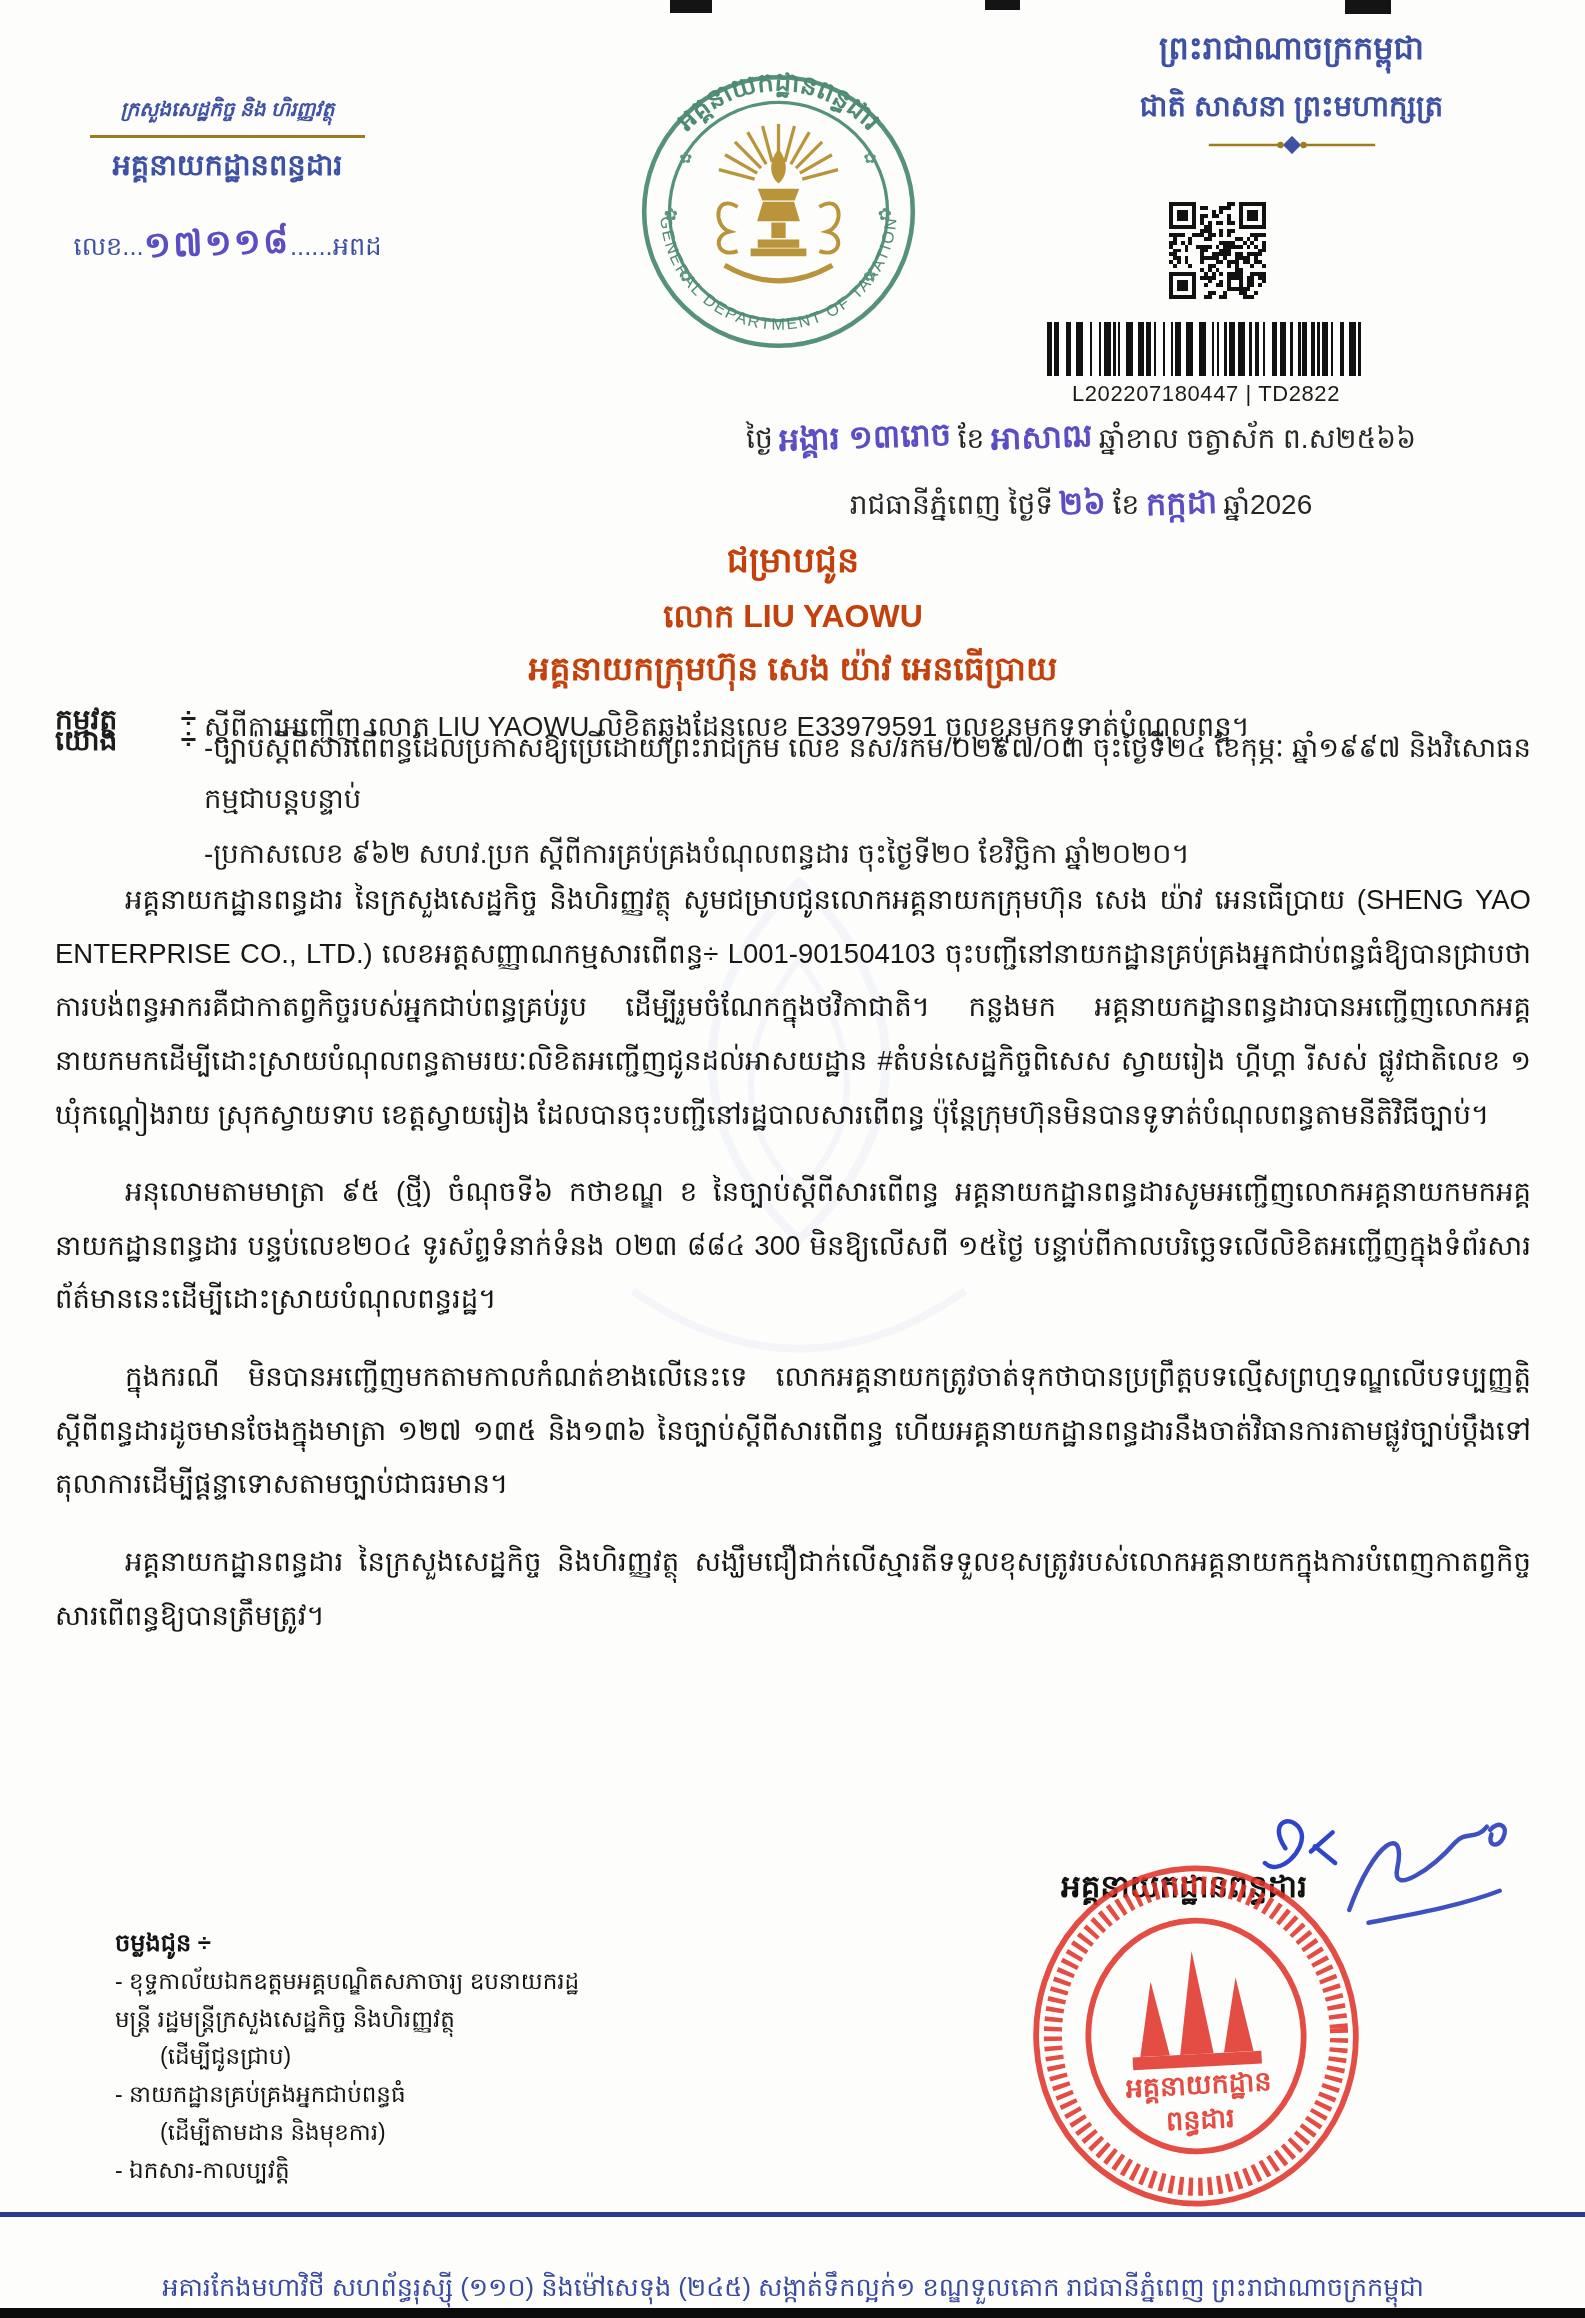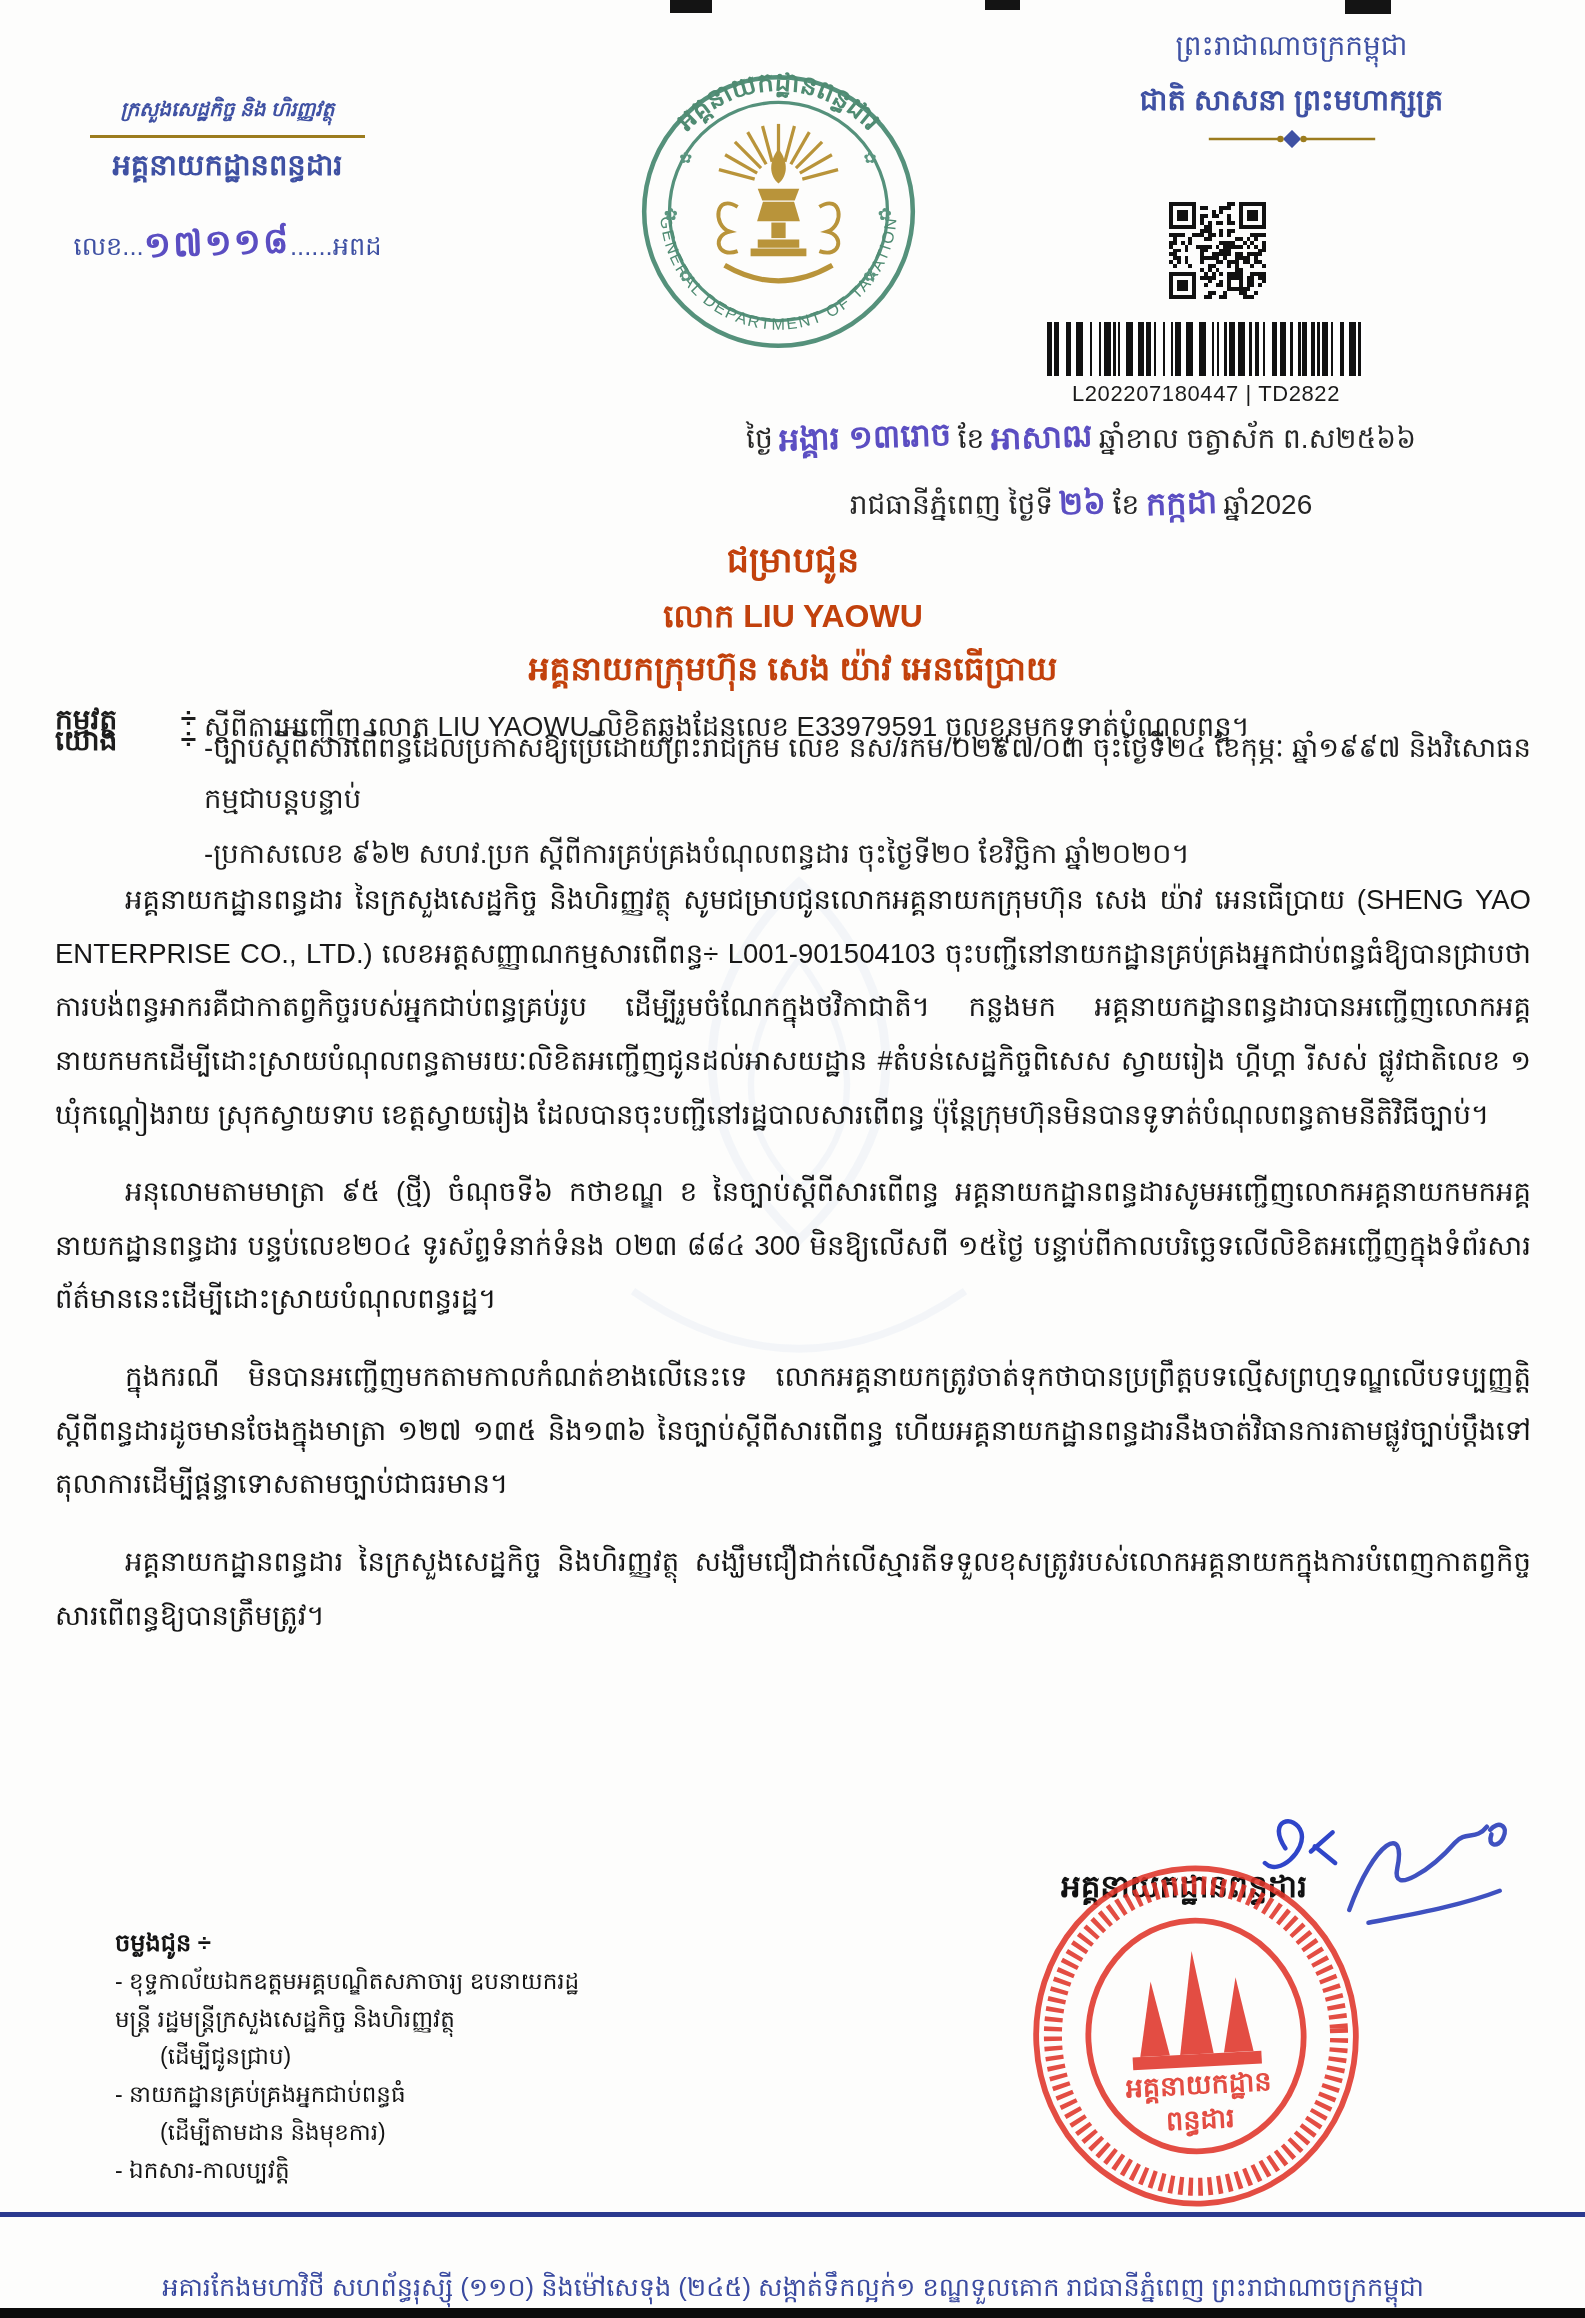--- a/index.html
+++ b/index.html
@@ -17,21 +17,21 @@
   .scan-mark{position:absolute;top:0;background:#141414;}
   .hdr-left{position:absolute;left:55px;top:96px;width:345px;text-align:center;color:var(--accent_blue);}
   .hdr-left .ministry{font-size:20px;font-weight:bold;line-height:1.35;font-style:italic;}
   .gold-line{width:275px;height:3.2px;background:var(--gold);margin:11.5px auto 9px;}
   .hdr-left .department{font-size:29px;font-weight:bold;}
   .num-line{margin-top:31px;font-size:25.6px;color:var(--accent_blue);white-space:nowrap;}
   .hw{color:var(--handwriting_purple);display:inline-block;transform:rotate(-2deg);font-weight:bold;}
   .num-line .hw{font-size:36px;letter-spacing:1.9px;}
   .seal-wrap{position:absolute;left:639px;top:72px;width:279px;height:279px;}
   .hdr-right{position:absolute;left:1023px;top:28px;width:537px;text-align:center;color:var(--accent_blue);}
-  .hdr-right .kingdom{font-size:28px;font-weight:normal;}
+  .hdr-right .kingdom{font-size:32px;font-weight:bold;}
   .hdr-right .motto{font-size:29px;font-weight:bold;margin-top:12.8px;}
   .ornament{margin-top:6.4px;}
   .qr{position:absolute;left:1169px;top:202px;width:97px;height:97px;}
   .barcode{position:absolute;left:1047px;top:322px;width:318px;height:54px;display:flex;align-items:stretch;background:#fff;}
   .barcode div{height:100%;}
   .barcode-label{position:absolute;left:1047px;top:381px;width:318px;text-align:center;font-size:22px;color:#1a1a1a;letter-spacing:0.6px;}
   .date-line{position:absolute;left:627px;width:908px;text-align:center;font-size:28px;color:#262626;white-space:nowrap;}
   .date-line .hw{font-size:32px;margin:0 6.4px;}
   .t-center{position:absolute;left:0;width:1586px;text-align:center;font-weight:bold;color:#c2410c;}
   .subject-row,.reference-row{position:absolute;left:55px;width:1476px;display:flex;align-items:flex-start;}

